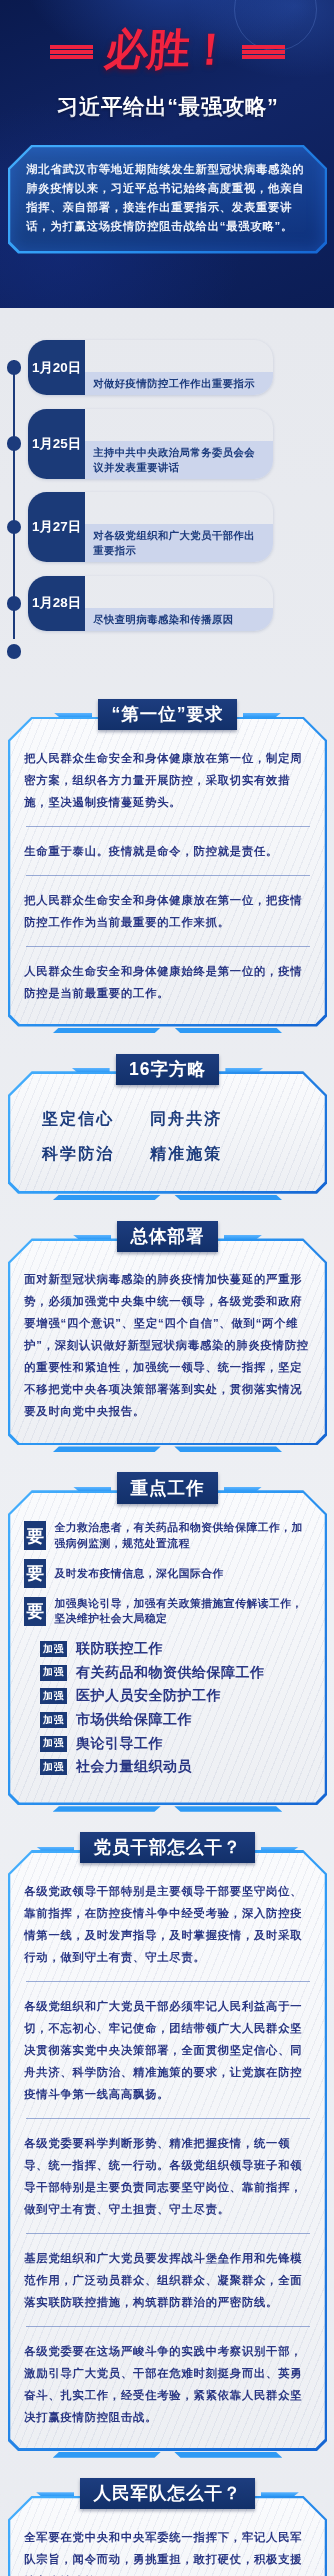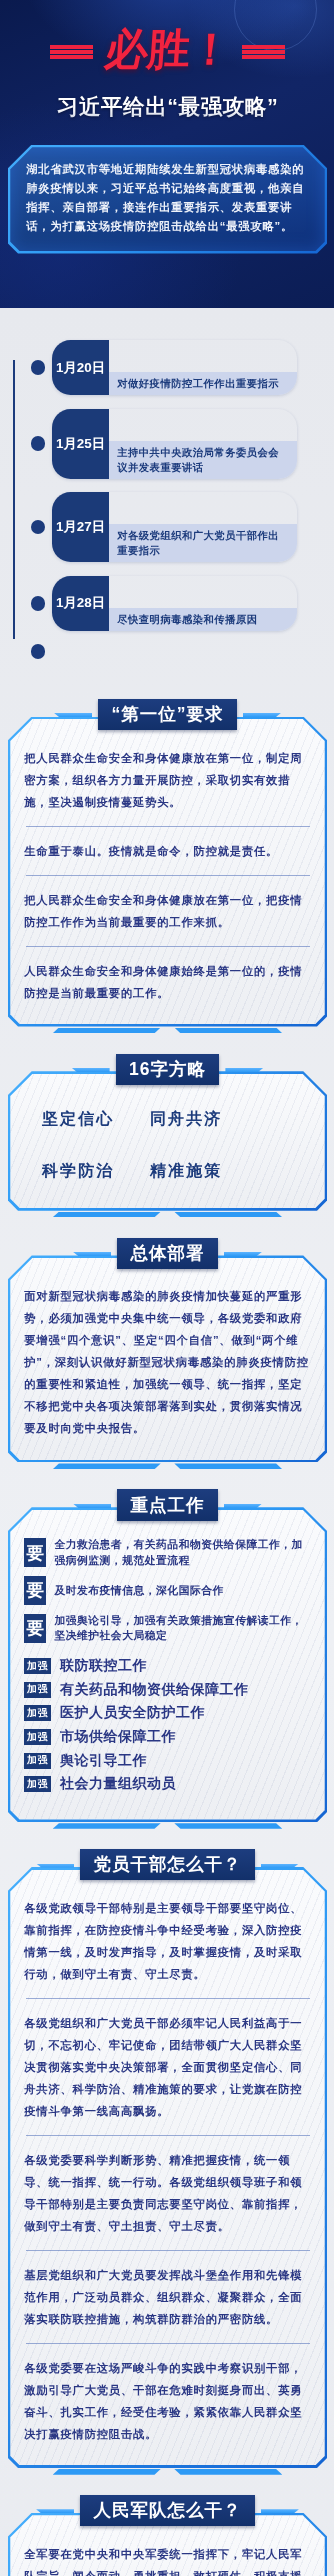--- a/index.html
+++ b/index.html
@@ -41,21 +41,21 @@
 
   .intro .tbox-content{padding:15.5px 18.5px 17.5px;}
   .intro-text{font-size:11.3px;line-height:19px;font-weight:700;letter-spacing:0.8px;color:#eef2fa;}
 
   
   .main{background:linear-gradient(180deg,#e7e9ee 0%,#eef0f4 55%,#e9ebf0 100%);padding-top:32px;}
 
   
   .timeline{position:relative;padding-left:0;}
   .t-line{position:absolute;left:13px;top:19.6px;bottom:19.6px;width:2.1px;background:#1c3b7c;}
-  .t-row{position:relative;display:flex;align-items:center;margin:0 0 13.4px 0;padding-left:24px;}
+  .t-row{position:relative;display:flex;align-items:center;margin:0 0 13.4px 0;}
   .t-dotcol{flex:0 0 28px;display:flex;justify-content:center;}
   .t-dot{width:14.4px;height:14.4px;border-radius:50%;background:#1c3b7c;}
   .t-pill{flex:0 0 245px;display:flex;min-height:37px;border-radius:18.5px;overflow:hidden;
     box-shadow:0 1px 3.1px rgba(40,60,120,.18);}
   .t-date{flex:0 0 57px;background:#1b3a78;color:#ffffff;font-weight:900;font-size:13.4px;
     display:flex;align-items:center;justify-content:center;letter-spacing:0;}
   .t-text{flex:1;background:#ccd5ec;color:#1c3b7c;font-weight:700;font-size:10.3px;line-height:15px;
     display:flex;align-items:center;padding:4.1px 13.4px 4.1px 8.2px;letter-spacing:0.5px;margin-top:32px;}
 
   
@@ -68,32 +68,32 @@
     background:linear-gradient(180deg,#5db4ff,#2e9af5);}
   .sec-header::before{left:-44px;clip-path:polygon(0 0,100% 0,100% 100%,5.2px 100%);}
   .sec-header::after{right:-44px;clip-path:polygon(0 0,100% 0,calc(100% - 5.2px) 100%,0 100%);}
   .sec-box .tbox-content{padding:30px 15.5px 23px 16.5px;}
 
   .q{font-size:11.3px;line-height:22px;font-weight:700;letter-spacing:0.8px;color:#2a3784;}
   .divider{height:1px;background:#4d6cb8;opacity:.55;margin:13px 2.1px;}
 
   
   .grid16{display:grid;grid-template-columns:108px 108px;justify-content:flex-start;
-    row-gap:31px;padding:8.2px 0 5.2px 0;}
+    row-gap:14px;padding:8.2px 0 5.2px 0;}
   .grid16 .cell{font-size:16px;font-weight:900;letter-spacing:2.1px;color:#1c3b7c;text-align:center;}
 
   
   .yao-row{display:flex;align-items:center;gap:8.2px;margin-bottom:7.7px;}
   .yao-badge{flex:0 0 22px;height:29px;background:#1b3a78;color:#fff;font-size:17.5px;font-weight:900;
     display:flex;align-items:center;justify-content:center;}
   .yao-text{font-size:10.8px;line-height:15.5px;font-weight:700;letter-spacing:0.5px;color:#2a3784;}
   .jia-list{margin-top:13.4px;}
   .jia-row{display:flex;align-items:center;gap:8.8px;margin-bottom:5.7px;}
   .jia-badge{flex:0 0 27px;height:16px;background:#1b3a78;color:#fff;font-size:9.8px;font-weight:700;
-    display:flex;align-items:center;justify-content:center;letter-spacing:1px;}
+    display:flex;align-items:center;justify-content:center;letter-spacing:1px;margin-left:16px;}
   .jia-text{font-size:14px;font-weight:700;letter-spacing:0.5px;color:#2a3784;}
 </style>
 </head>
 <body>
 
 <div class="poster">
 
   <header class="hero">
     <div class="hero-ring"></div>
     <div class="badge-row">

